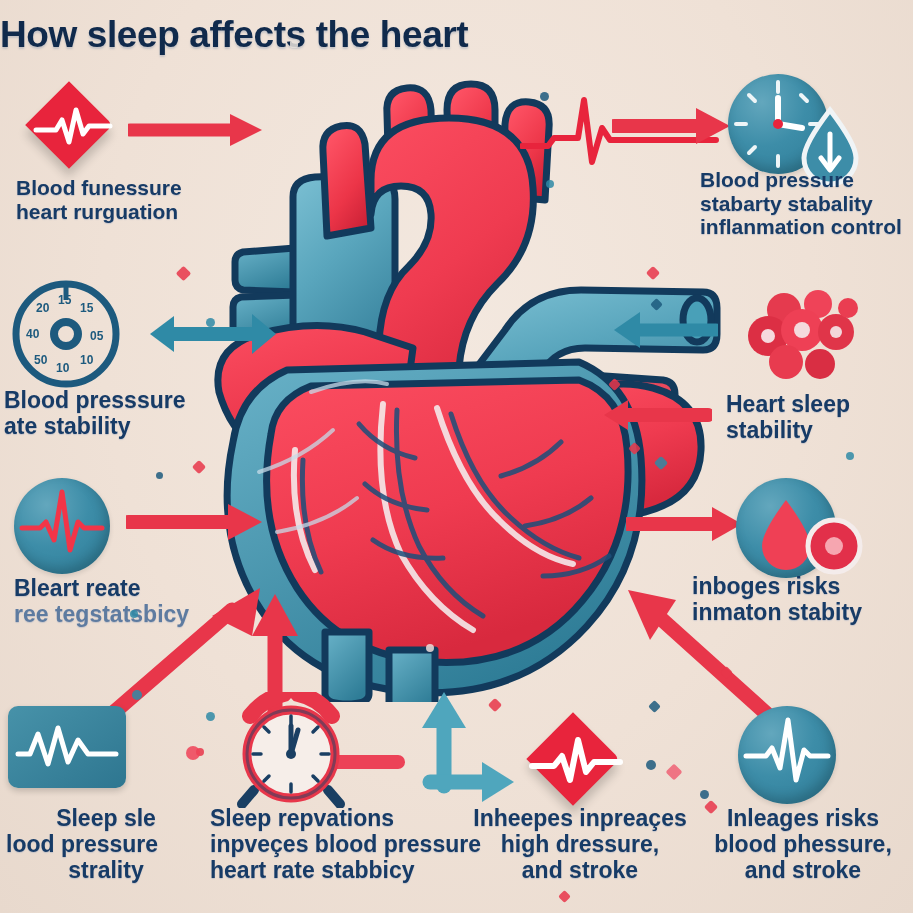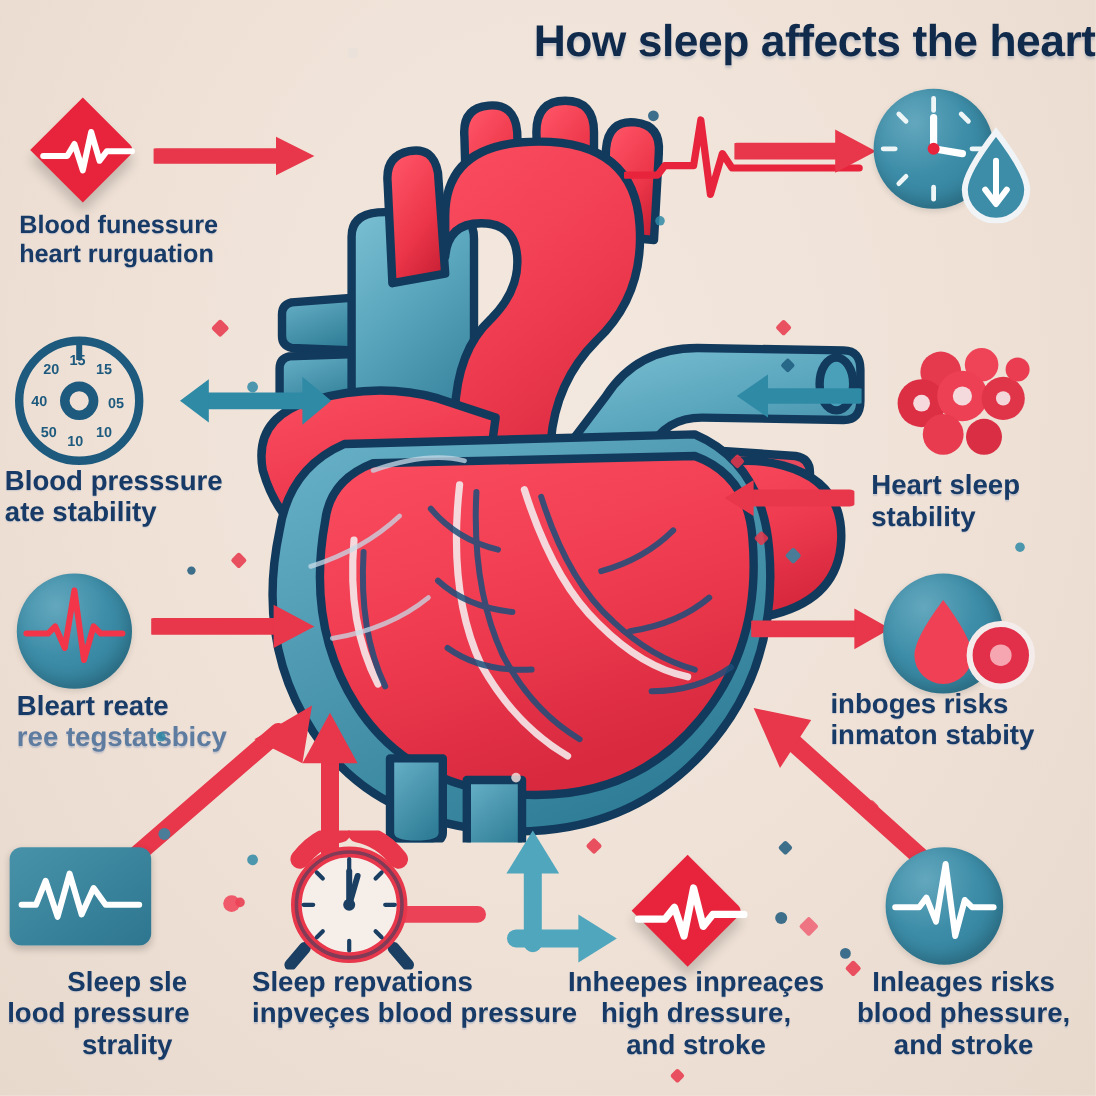--- a/index.html
+++ b/index.html
@@ -9,21 +9,21 @@
     background:#efe2d8;
   }
   #poster{
     position:relative;width:913px;height:913px;
     background:
       radial-gradient(ellipse at 50% 35%, #f3e8df 0%, #efe1d6 55%, #e8d9cd 100%);
     overflow:hidden;
   }
   
   .title{
-    position:absolute;left:0;top:14px;width:913px;text-align:right;
+    position:absolute;left:0;top:14px;width:913px;text-align:left;
     font-size:37px;font-weight:bold;color:#102a4c;
     letter-spacing:-0.4px;
     text-shadow:0 2px 2px rgba(120,140,170,.35);
   }
   
   .cap{
     position:absolute;color:#173b66;font-weight:bold;
     line-height:1.12;text-shadow:0 1px 1px rgba(150,165,190,.45);
   }
   .cap .l{display:block;white-space:nowrap;}
@@ -182,20 +182,25 @@
       <line x1="50" y1="50" x2="50" y2="24" stroke="#ffffff" stroke-width="6" stroke-linecap="round"></line>
       <line x1="50" y1="50" x2="74" y2="54" stroke="#ffffff" stroke-width="6" stroke-linecap="round"></line>
       <circle cx="50" cy="50" r="5" fill="#e8243c"></circle>
     </svg>
     <svg style="position:absolute;left:66px;top:32px;" width="74" height="82">
       <path d="M36 6 Q62 40 62 54 a26 26 0 0 1 -52 0 Q10 40 36 6z" fill="#3d8da8" stroke="#f0f4f6" stroke-width="5"></path>
       <line x1="36" y1="30" x2="36" y2="62" stroke="#ffffff" stroke-width="5" stroke-linecap="round"></line>
       <path d="M27 54 L36 66 L45 54" fill="none" stroke="#ffffff" stroke-width="5" stroke-linecap="round" stroke-linejoin="round"></path>
     </svg>
   </div>
+  <div class="cap sz18" style="left:700px;top:168px;">
+    <span class="l">Blood pressure</span>
+    <span class="l">stabarty stabality</span>
+    <span class="l">inflanmation control</span>
+  </div>
 
   <svg class="icon" style="left:8px;top:278px;" width="116" height="112">
     <circle cx="58" cy="56" r="50" fill="none" stroke="#1d5a7e" stroke-width="7"></circle>
     <circle cx="58" cy="56" r="12" fill="none" stroke="#1d5a7e" stroke-width="8"></circle>
     <line x1="58" y1="6" x2="58" y2="22" stroke="#1d5a7e" stroke-width="5"></line>
     <g fill="#1d5a7e" font-size="12" font-family="Liberation Sans, sans-serif" font-weight="bold">
       <text x="28" y="34">20</text>
         <text x="50" y="26">15</text>
         <text x="72" y="34">15</text>
       <text x="18" y="60">40</text>
@@ -327,20 +332,21 @@
       <line x1="36" y1="89" x2="41" y2="84"></line>
         <line x1="90" y1="89" x2="85" y2="84"></line>
     </g>
     <line x1="63" y1="62" x2="63" y2="34" stroke="#1a3f63" stroke-width="5" stroke-linecap="round"></line>
     <line x1="63" y1="62" x2="70" y2="38" stroke="#1a3f63" stroke-width="5" stroke-linecap="round"></line>
     <circle cx="63" cy="62" r="5" fill="#1a3f63"></circle>
   </svg>
   <div class="cap sz19" style="left:210px;top:806px;text-align:left;width:250px;">
     <span class="l">Sleep repvations</span>
     <span class="l">inpveçes blood pressure</span>
+    <span class="l">heart rate stabbicy</span>
   </div>
 
   <div class="icon" style="left:516px;top:700px;width:120px;height:104px;">
     <div class="heartshape" style="position:absolute;left:24px;top:26px;width:66px;height:66px;">
       <span style="position:absolute;left:-33px;top:0;width:66px;height:66px;"></span>
       <span style="position:absolute;left:0;top:-33px;width:66px;height:66px;"></span>
     </div>
     <svg style="position:absolute;left:6px;top:22px;" width="110" height="76">
       <path d="M10 44 L32 44 L40 34 L48 58 L56 18 L64 50 L72 40 L98 40" fill="none" stroke="#ffffff" stroke-width="6" stroke-linecap="round" stroke-linejoin="round"></path>
     </svg>

